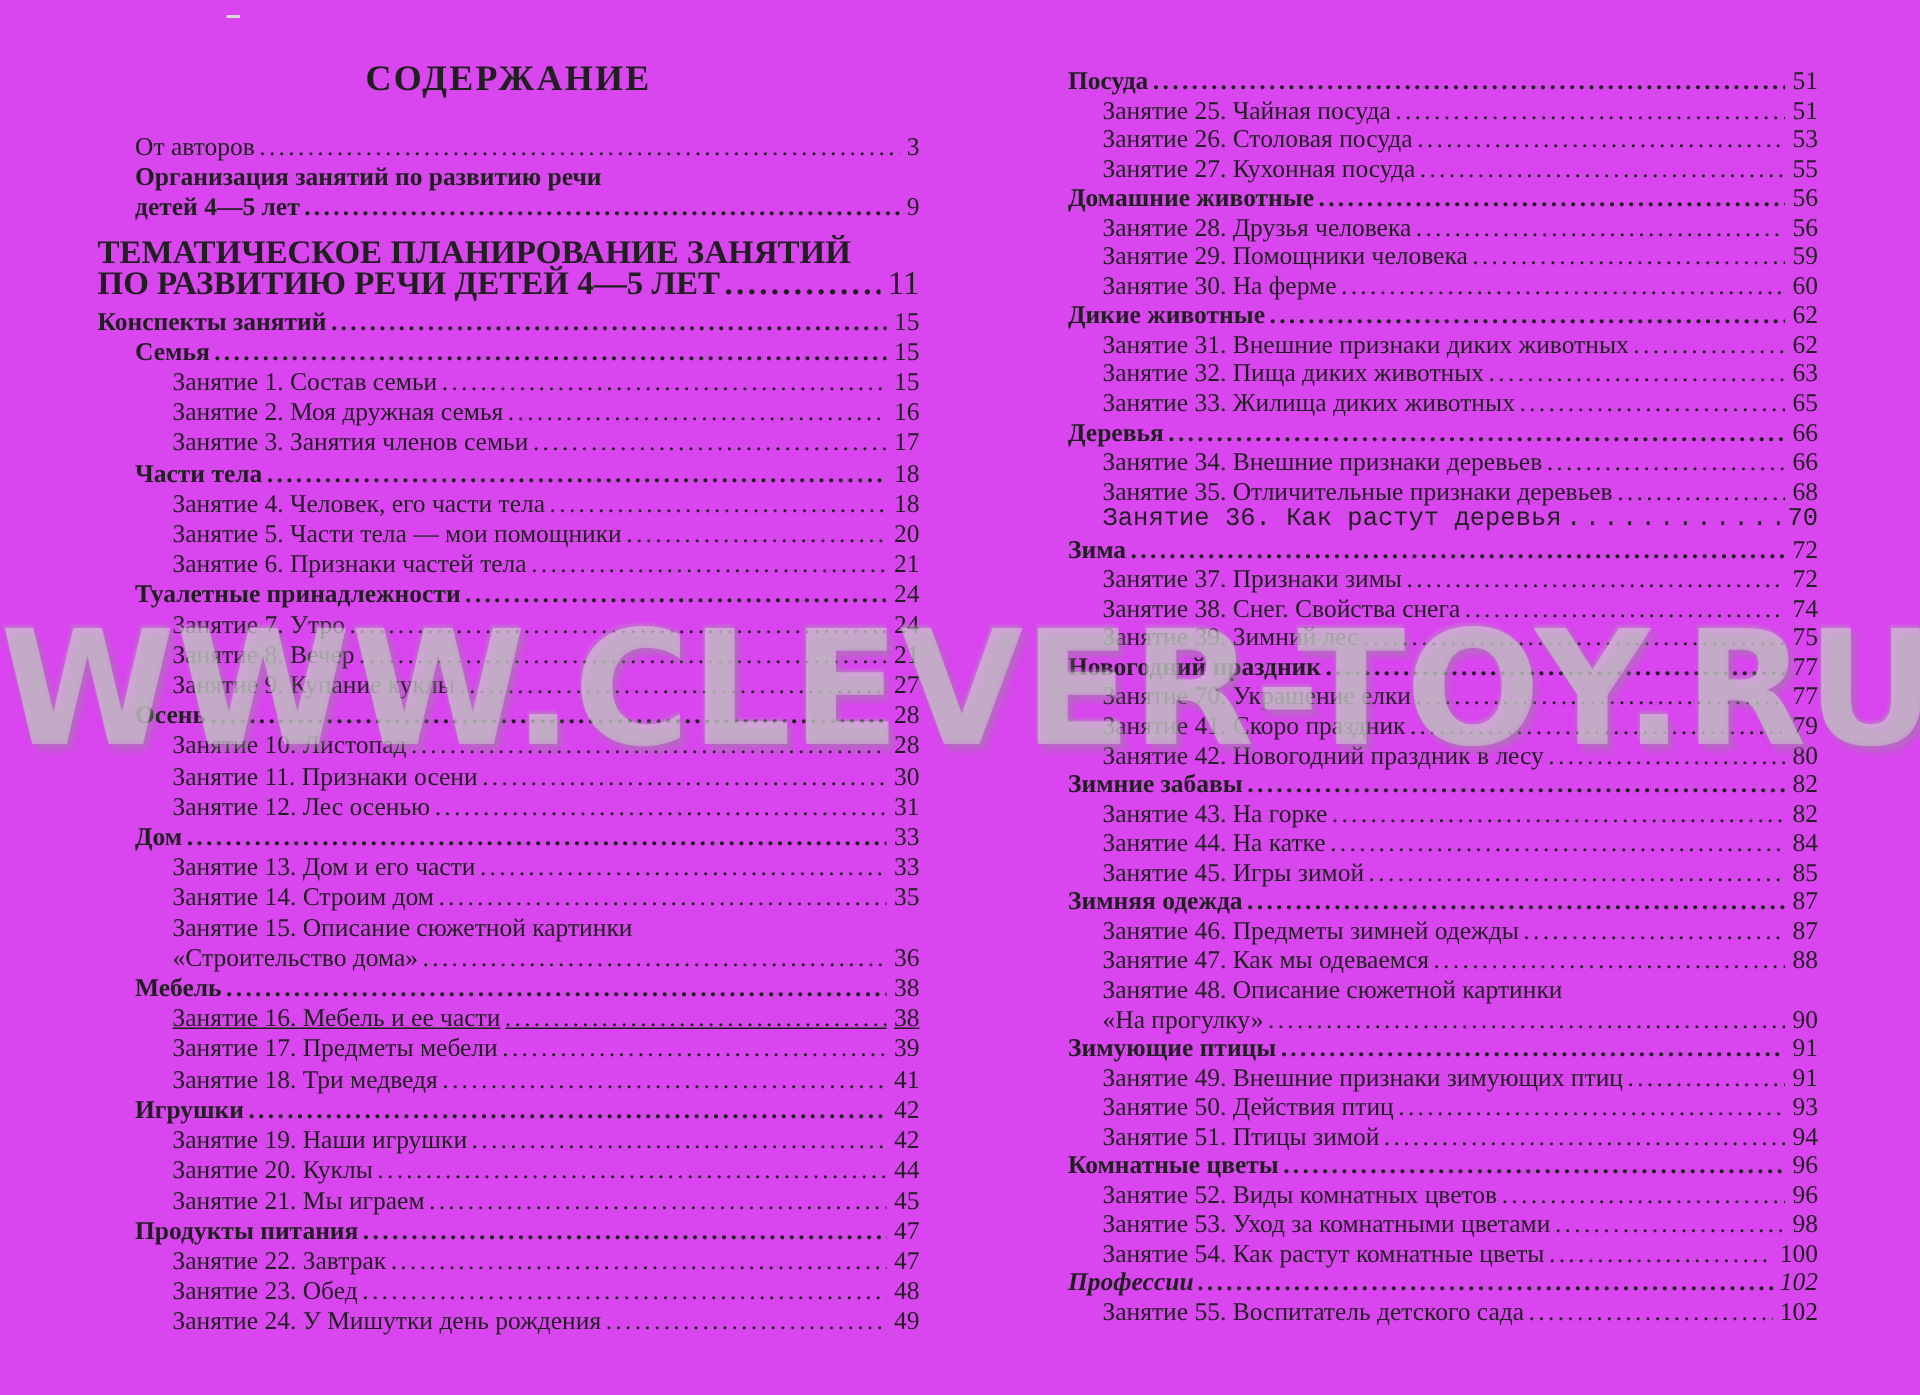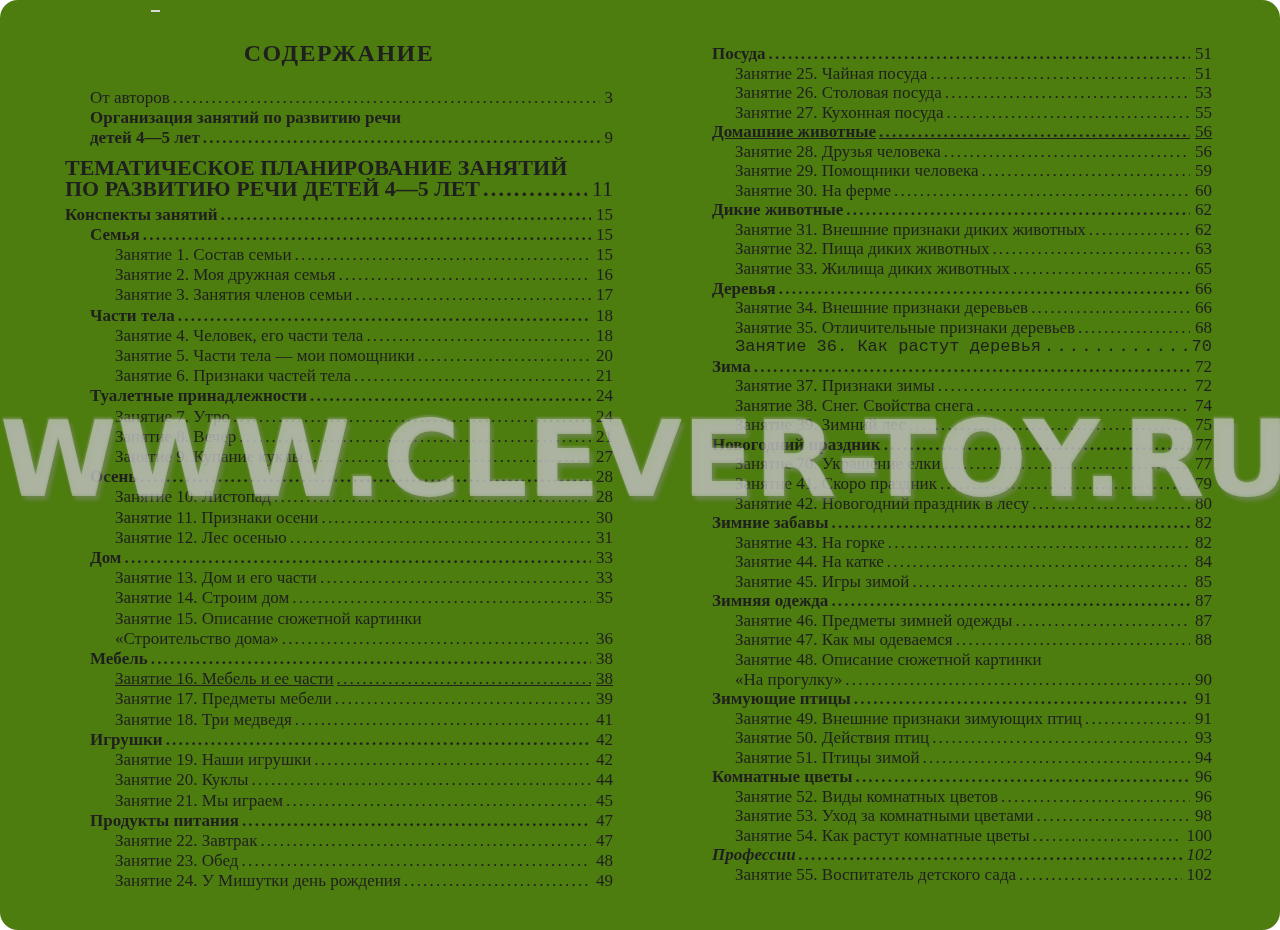--- a/index.html
+++ b/index.html
@@ -4,21 +4,21 @@
 <style>
   html, body { margin: 0; padding: 0; }
   body {
     width: 1280px; height: 930px;
     background: #ffffff;
     font-family: "Liberation Serif", "DejaVu Serif", serif;
     color: #1f1f1f;
     position: relative;
     overflow: hidden;
   }
-  .page { position: absolute; inset: 0; background: #4d7c0f; border-radius: 18px; }
+  .page { position: absolute; inset: 0; background: #d946ef; }
 
   .col { position: absolute; font-size: 17px; }
   #col-left  { left: 65px;  top: 40px; width: 548px; }
   #col-right { left: 712px; top: 44px; width: 500px; }
 
   .contents-title {
     text-align: center;
     font-weight: bold;
     font-size: 24px;
     letter-spacing: 1.5px;
@@ -361,21 +361,21 @@
             <span class="pg">53</span>
           </div>
         </div>
         <div class="entry" style="padding-left: 23px;">
           <div class="row">
             <span class="label">Занятие 27. Кухонная посуда</span>
             <span class="dots"></span>
             <span class="pg">55</span>
           </div>
         </div>
-        <div class="entry bold" style="padding-left: 0px; text-decoration: underline;">
+        <div class="entry bold" style="padding-left: 0px;">
           <div class="row">
             <span class="label">Домашние животные</span>
             <span class="dots"></span>
             <span class="pg">56</span>
           </div>
         </div>
         <div class="entry" style="padding-left: 23px;">
           <div class="row">
             <span class="label">Занятие 28. Друзья человека</span>
             <span class="dots"></span>

